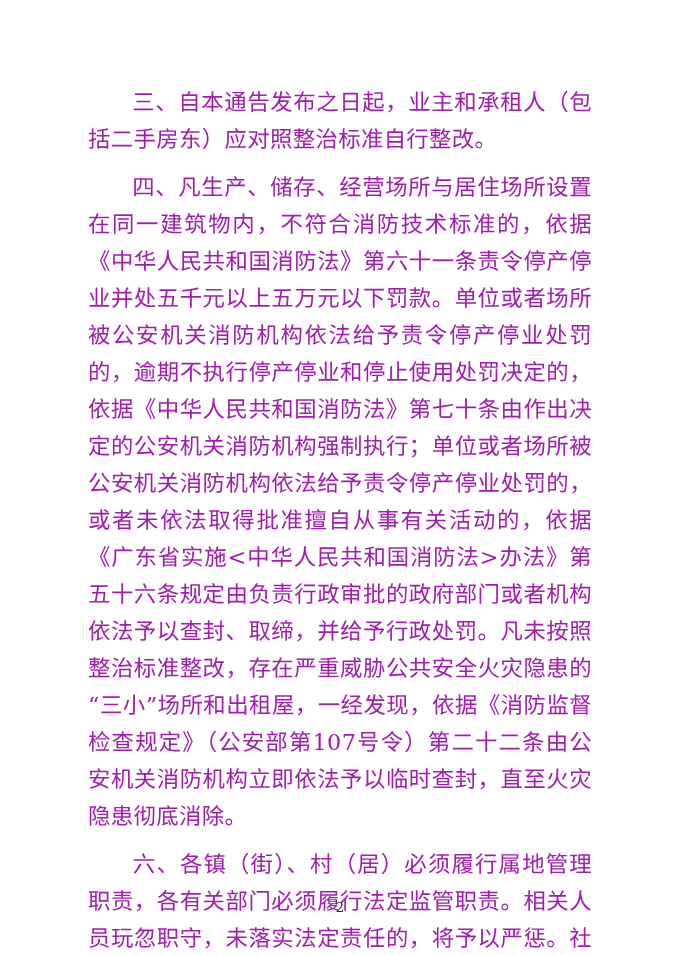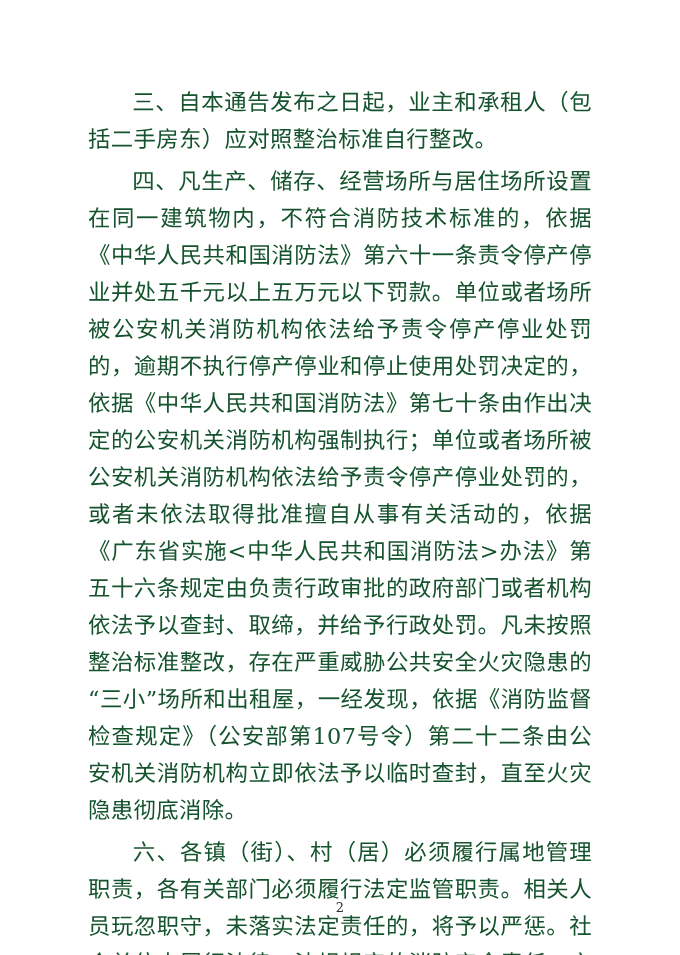--- a/index.html
+++ b/index.html
@@ -24,34 +24,34 @@
 
   .text-column {
     position: absolute;
     left: 88px;
     top: 84px;
     width: 504px;
   }
 
   .para {
     margin: 0;
-    color: #14532d;
+    color: #a21caf;
     font-size: 22.4px;
     line-height: 37px;
     text-align: justify;
     text-justify: inter-character;
     text-align-last: left;
     letter-spacing: 0.35px;
     word-break: break-all;
     font-weight: 500;
     -webkit-font-smoothing: antialiased;
   }
 
   .para + .para {
-    margin-top: 5px;
+    margin-top: 11px;
   }
 
   .para .indent {
     display: inline-block;
     width: 44px;
   }
 
   .page-number {
     position: absolute;
     left: 0;

